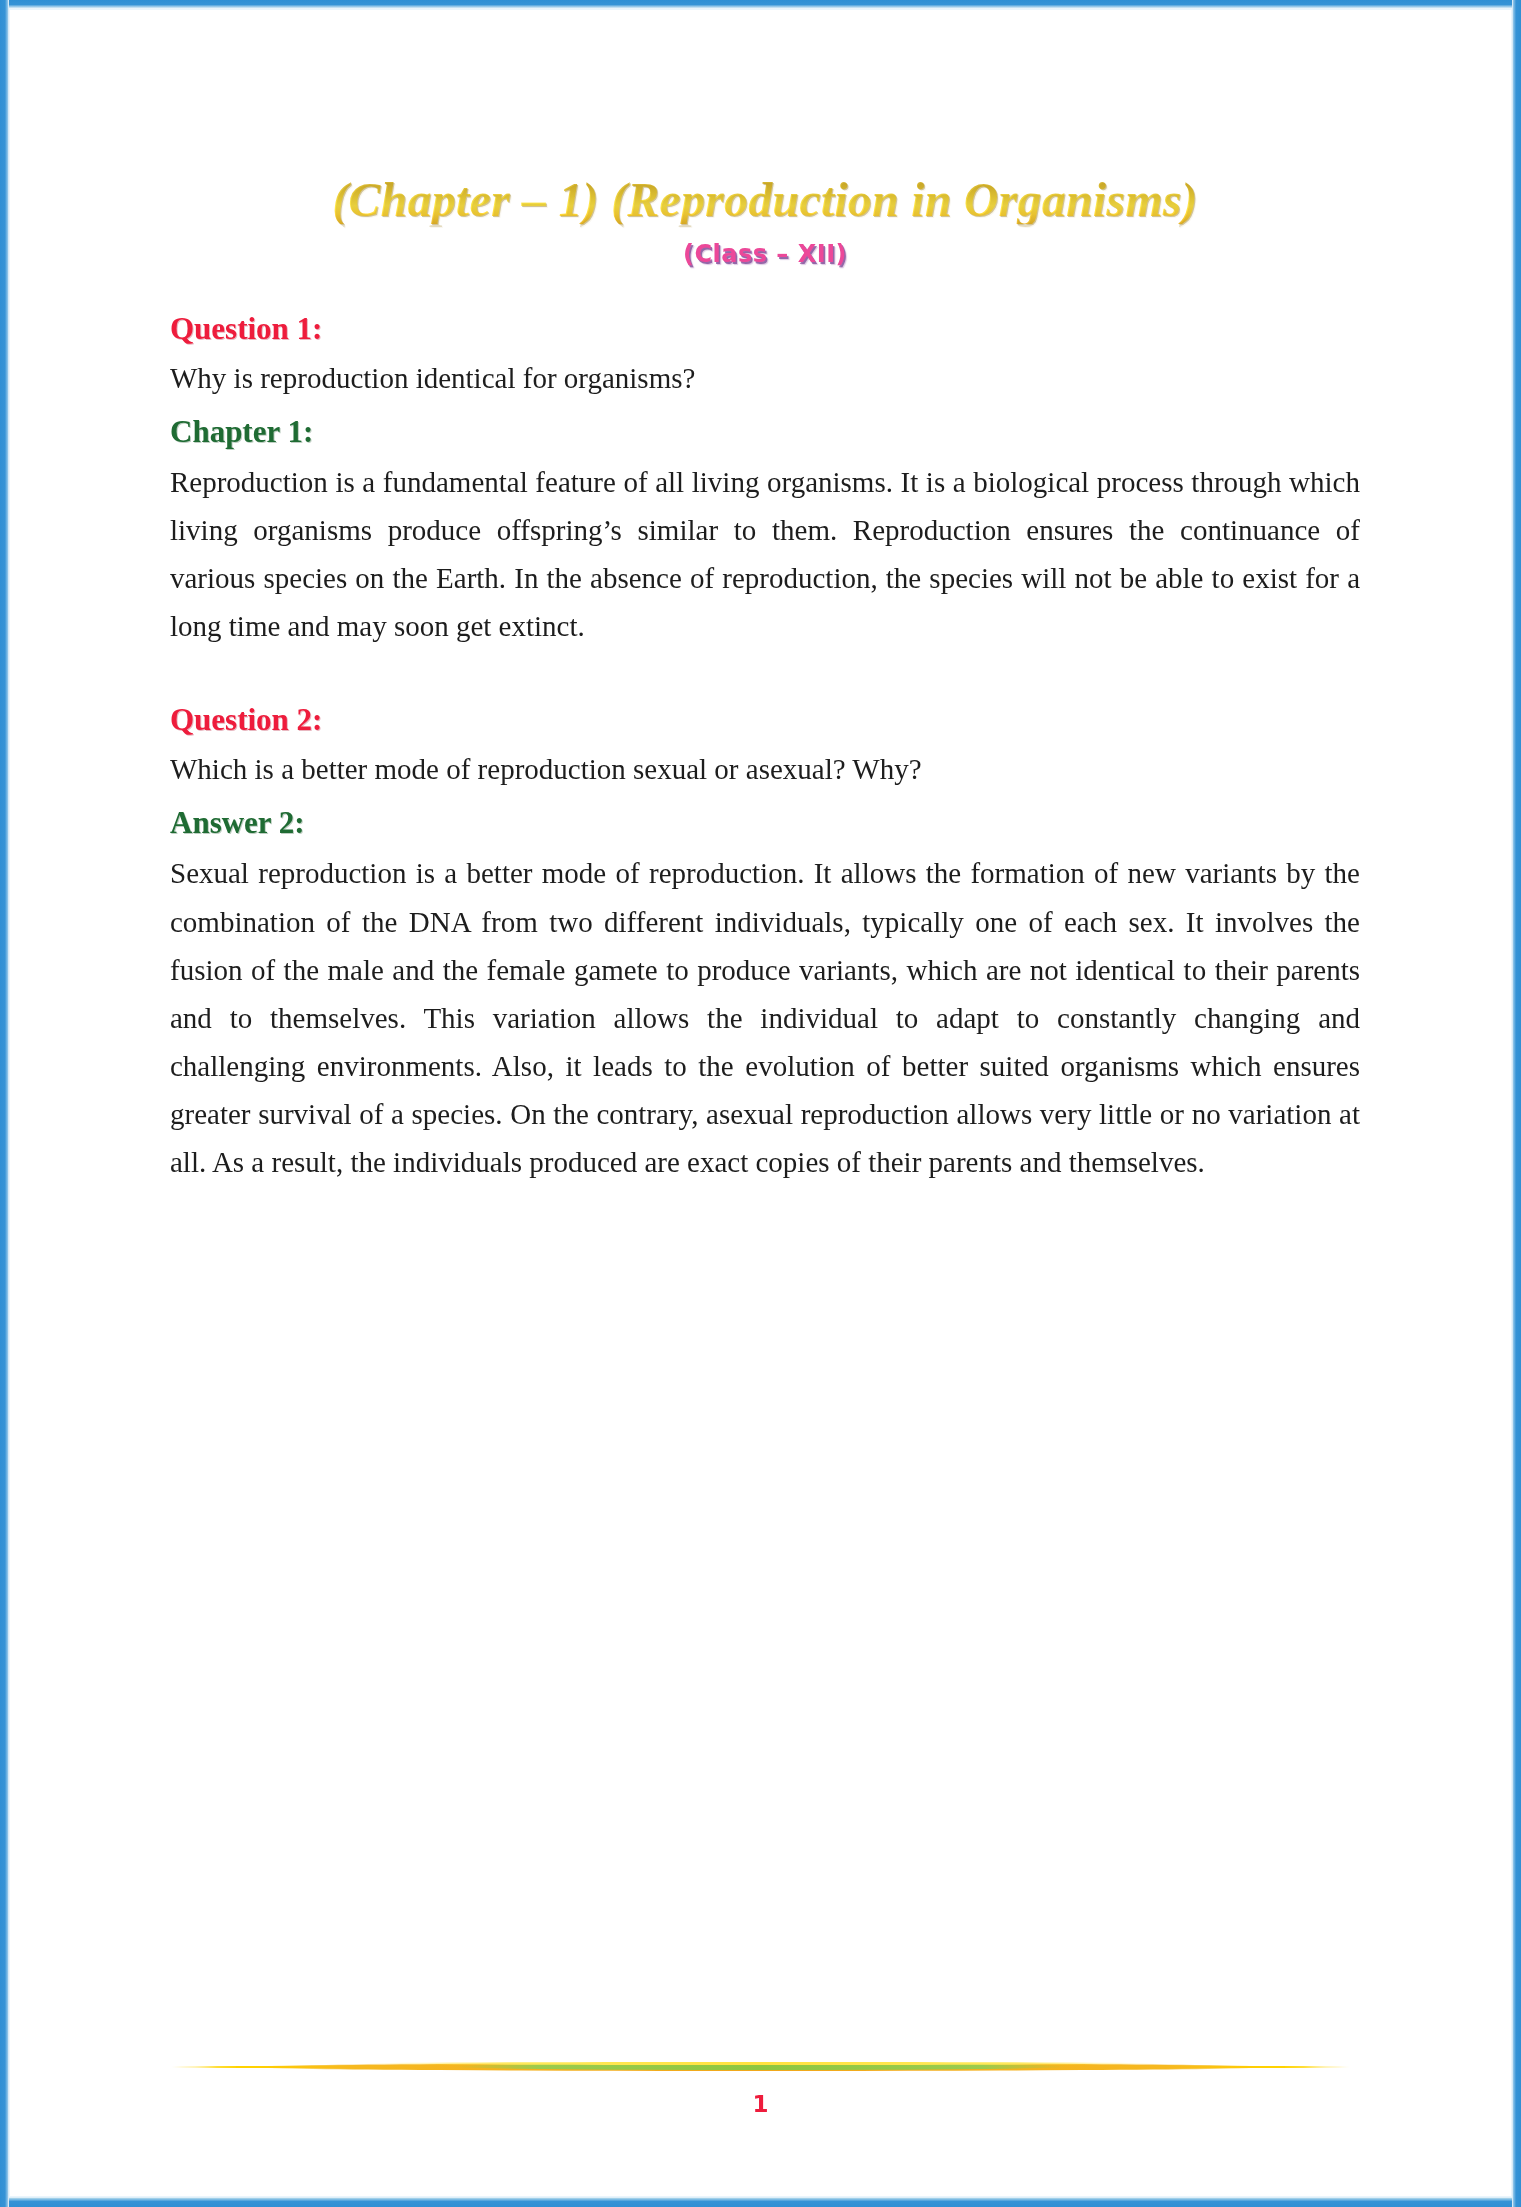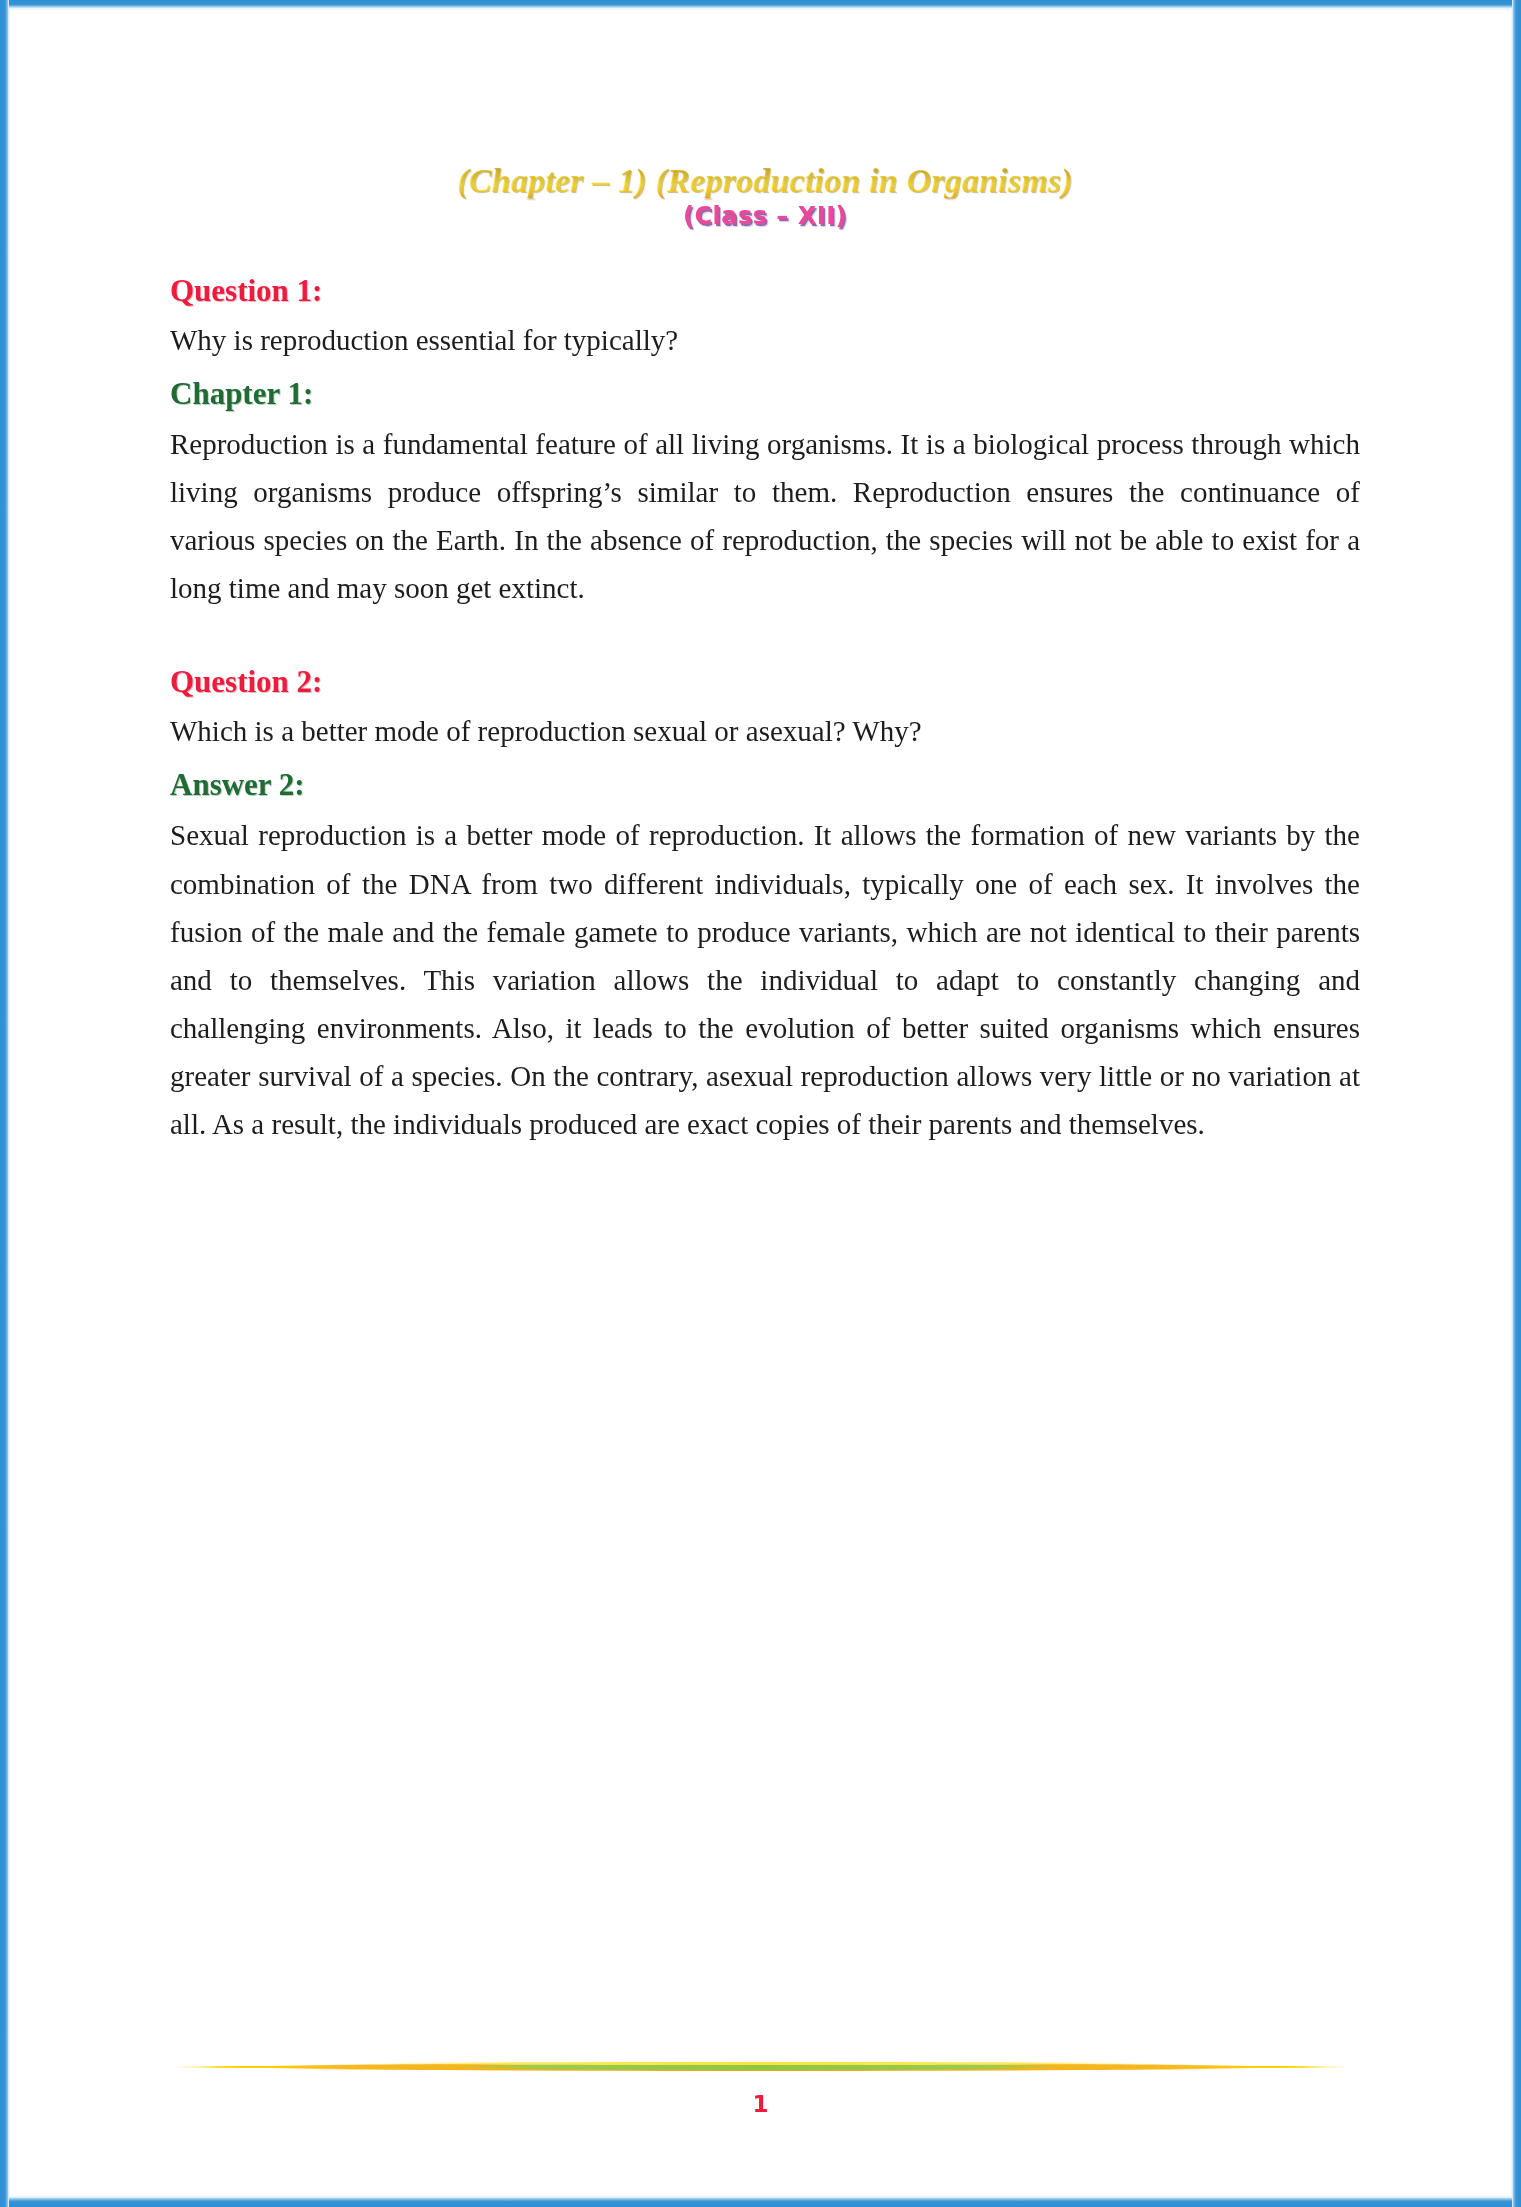--- a/index.html
+++ b/index.html
@@ -67,24 +67,24 @@
   
   .title-block {
     padding-top: 160px;
     text-align: center;
   }
 
   .doc-title {
     font-family: "Liberation Serif", "DejaVu Serif", serif;
     font-style: italic;
     font-weight: bold;
-    font-size: 34px;
+    font-size: 48px;
     letter-spacing: 0.2px;
     line-height: 1.0;
-    margin: 4px;
+    margin: 16px;
     white-space: nowrap;
     background-image: linear-gradient(to bottom,
                         #c8a52c 0%,
                         #d9b830 18%,
                         #f0d43c 44%,
                         #ffe84a 62%,
                         #ffd83a 80%,
                         #e8b62c 100%);
     -webkit-background-clip: text;
     background-clip: text;
@@ -241,21 +241,21 @@
 
   <div class="content">
 
     <div class="title-block">
       <h1 class="doc-title">(Chapter – 1) (Reproduction in Organisms)</h1>
       <h2 class="doc-subtitle">(Class – XII)</h2>
     </div>
 
     <div class="qa-block first">
       <div class="q-heading">Question 1:</div>
-      <p class="q-text">Why is reproduction essential for typically?</p>
+      <p class="q-text">Why is reproduction identical for organisms?</p>
       <div class="a-heading">Chapter 1:</div>
       <p class="a-text">Reproduction is a fundamental feature of all living organisms. It is a biological process through which living organisms produce offspring’s similar to them. Reproduction ensures the continuance of various species on the Earth. In the absence of reproduction, the species will not be able to exist for a long time and may soon get extinct.</p>
     </div>
 
     <div class="qa-block second">
       <div class="q-heading">Question 2:</div>
       <p class="q-text">Which is a better mode of reproduction sexual or asexual? Why?</p>
       <div class="a-heading">Answer 2:</div>
       <p class="a-text">Sexual reproduction is a better mode of reproduction. It allows the formation of new variants by the combination of the DNA from two different individuals, typically one of each sex. It involves the fusion of the male and the female gamete to produce variants, which are not identical to their parents and to themselves. This variation allows the individual to adapt to constantly changing and challenging environments. Also, it leads to the evolution of better suited organisms which ensures greater survival of a species. On the contrary, asexual reproduction allows very little or no variation at all. As a result, the individuals produced are exact copies of their parents and themselves.</p>
     </div>

